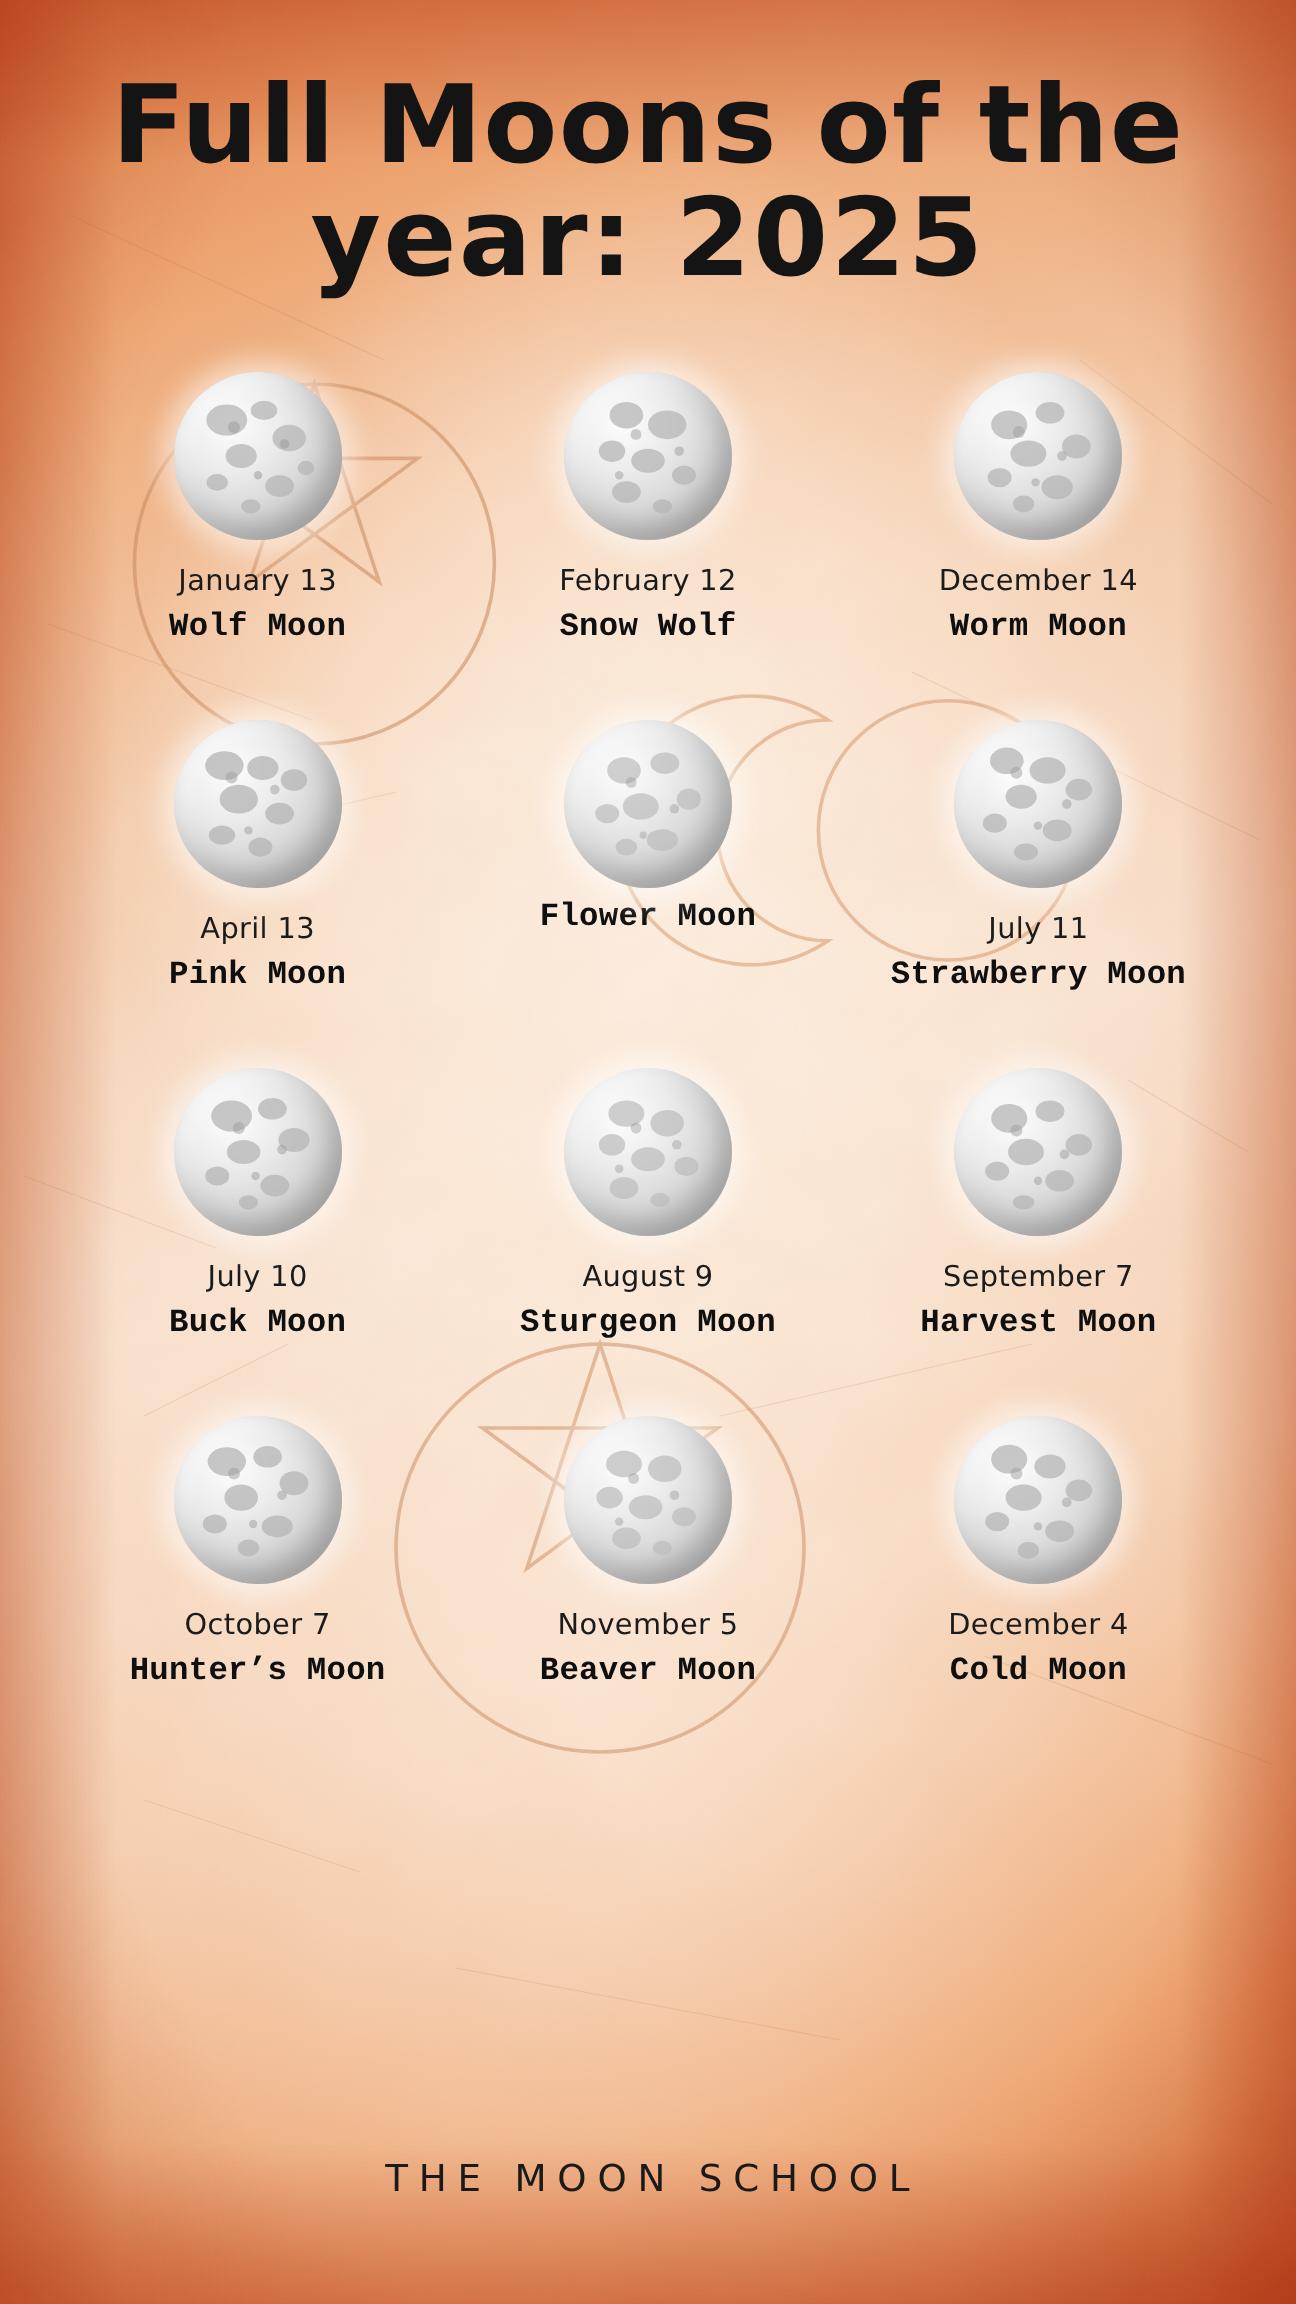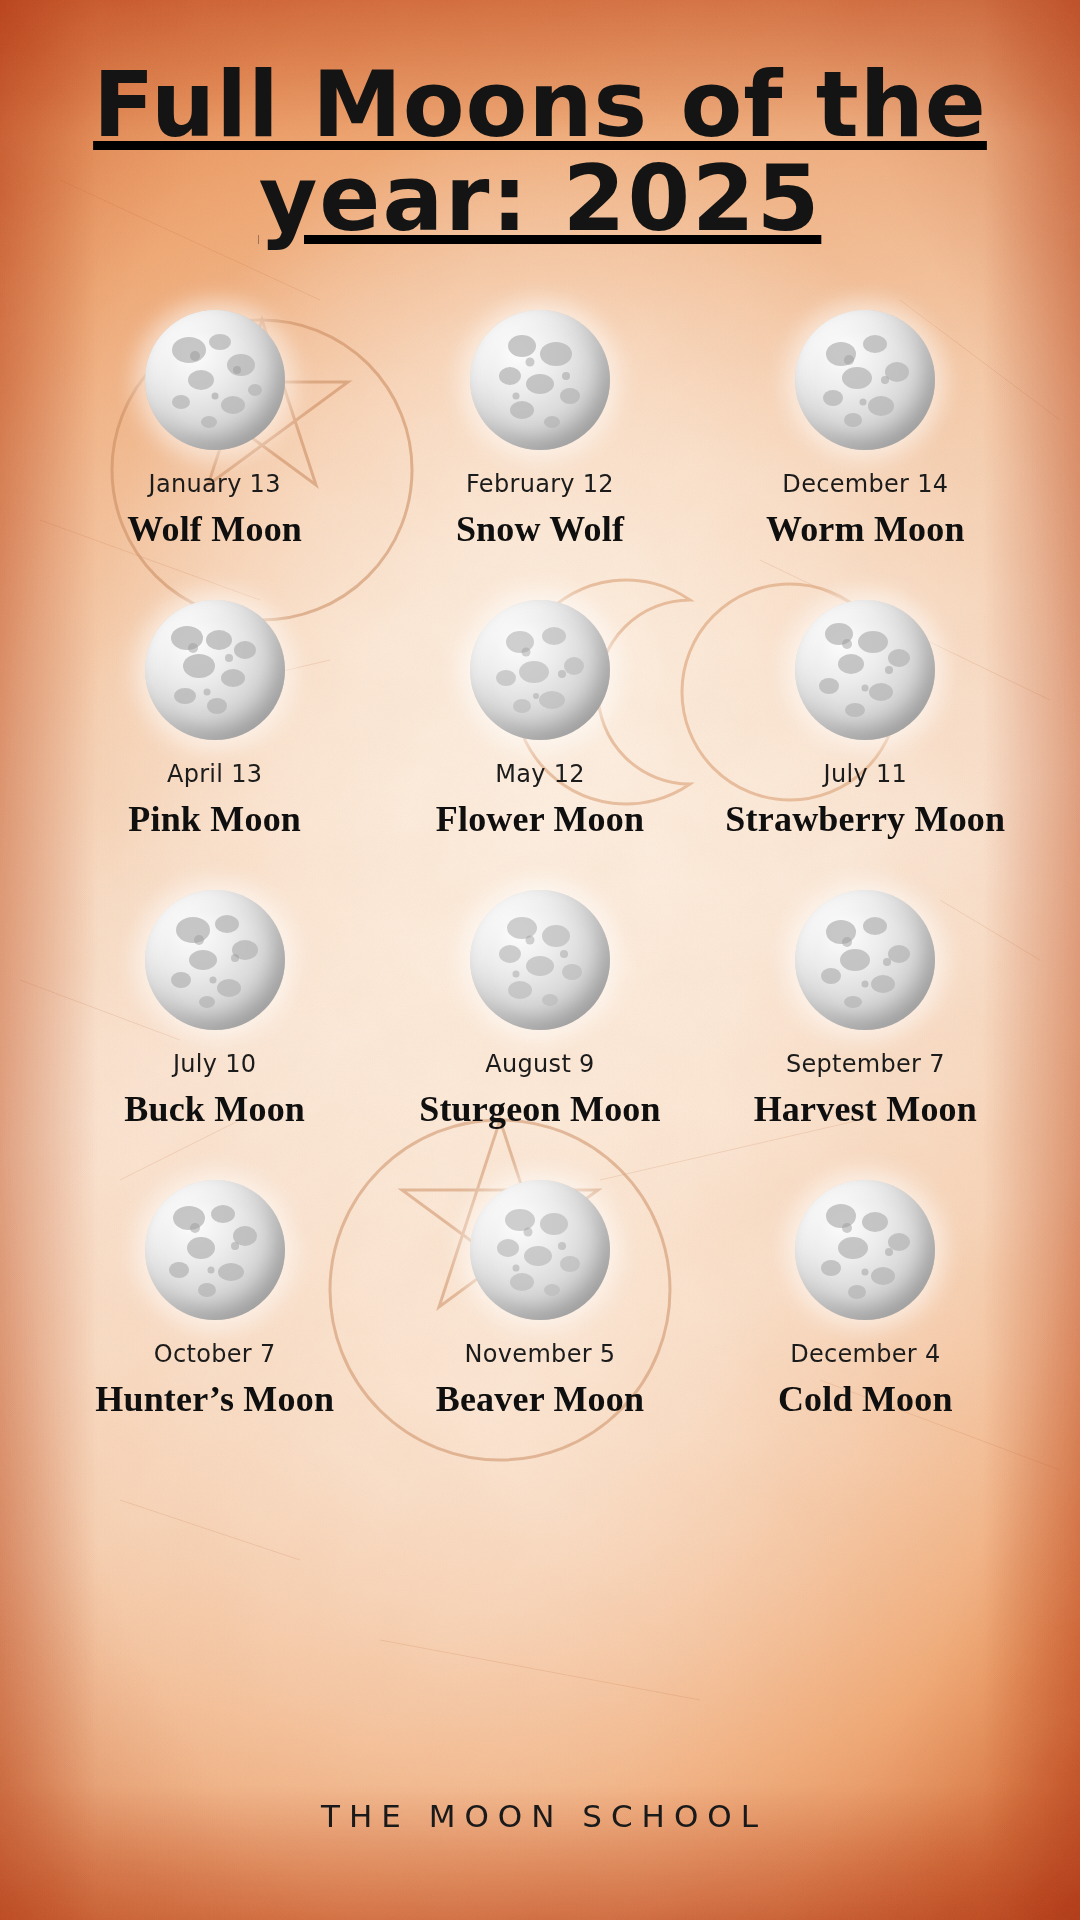--- a/index.html
+++ b/index.html
@@ -54,21 +54,20 @@
     inset: 0;
     pointer-events: none;
   }
 
   .title-wrap {
     position: absolute;
     top: 58px;
     left: 0;
     width: 1080px;
     text-align: center;
-    text-decoration: underline;
   }
   .title {
     margin: 0;
     font-family: "DejaVu Sans", sans-serif;
     font-weight: 700;
     font-size: 90px;
     line-height: 1.04;
     letter-spacing: 1px;
     color: #141414;
   }
@@ -113,22 +112,22 @@
   .cap-date {
     margin-top: 20px;
     font-family: "DejaVu Sans", sans-serif;
     font-size: 24px;
     font-weight: 400;
     color: #1b1b1b;
     letter-spacing: 0.3px;
   }
   .cap-name {
     margin-top: 10px;
-    font-family: Liberation Serif, serif;
-    font-size: 36px;
+    font-family: Liberation Mono, monospace;
+    font-size: 27px;
     font-weight: 700;
     color: #0f0f0f;
     letter-spacing: 0.2px;
   }
 
   .footer {
     position: absolute;
     left: 4px;
     bottom: 86px;
     width: 1080px;
@@ -309,21 +308,20 @@
             <ellipse cx="82" cy="100" rx="13" ry="9"></ellipse>
             <ellipse cx="52" cy="106" rx="9" ry="7"></ellipse>
           </g>
           <g fill="#9d9d9d" opacity="0.45">
             <circle cx="56" cy="52" r="4.5"></circle>
             <circle cx="92" cy="74" r="4"></circle>
             <circle cx="66" cy="96" r="3"></circle>
           </g>
         </svg>
       </div>
-      <div class="cap-date">May 12</div>
       <div class="cap-name">Flower Moon</div>
     </div>
 
     <div class="cell">
       <div class="moon">
         <svg viewBox="0 0 140 140">
           <g fill="#b6b6b6" opacity="0.75">
             <ellipse cx="44" cy="34" rx="14" ry="11"></ellipse>
             <ellipse cx="78" cy="42" rx="15" ry="11"></ellipse>
             <ellipse cx="104" cy="58" rx="11" ry="9"></ellipse>

